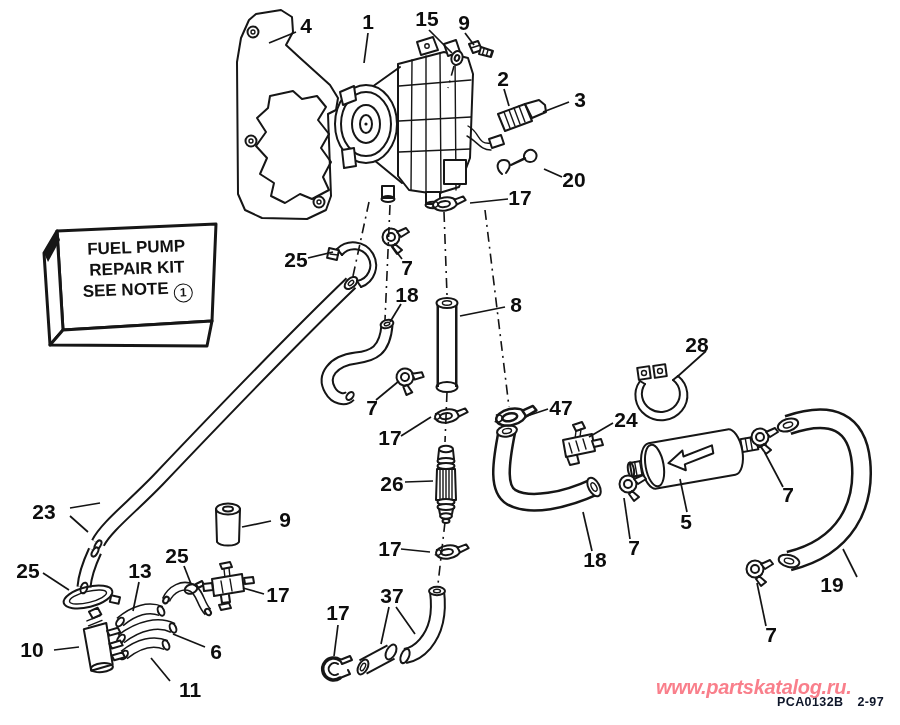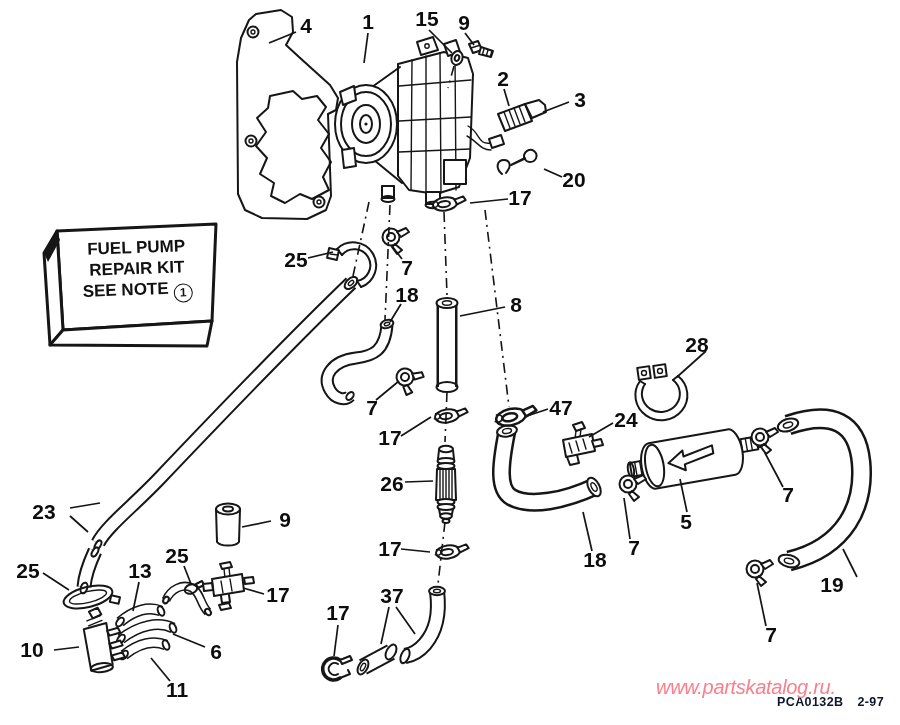--- a/index.html
+++ b/index.html
@@ -11,21 +11,21 @@
   svg .k{fill:#161616;stroke:none;}
   svg .thin{stroke-width:1.4;}
   svg .ld{stroke:#141414;stroke-width:1.7;fill:none;}
   svg .dash{stroke:#141414;stroke-width:1.6;fill:none;stroke-dasharray:10 5 2 5;}
   .co{position:absolute;transform:translate(-50%,-50%);font-size:21px;font-weight:700;
       color:#0d0d0d;white-space:nowrap;letter-spacing:0;}
   .note-text{position:absolute;left:64px;top:237px;width:146px;text-align:center;
       transform:rotate(-2deg);font-size:17px;font-weight:700;color:#111;line-height:21px;}
   .note-circ{display:inline-block;width:17px;height:17px;border:1.7px solid #111;border-radius:50%;
       font-size:12px;line-height:16px;text-align:center;vertical-align:-3px;margin-left:5px;font-weight:700;}
-  .watermark{position:absolute;left:656px;top:676px;font-size:20px;font-weight:400;font-style:italic;
+  .watermark{position:absolute;left:656px;top:676px;font-size:20px;font-weight:700;font-style:italic;
       letter-spacing:-0.3px;z-index:3;}
   .dwgcode{position:absolute;left:777px;top:695px;font-size:12.5px;font-weight:700;color:#0f172a;
       letter-spacing:0.4px;z-index:2;}
   .dwgcode span{margin-right:14px;}
   .dwgcode span:last-child{margin-right:0;}
 </style>
 </head>
 <body>
 
 <div class="stage">
@@ -381,20 +381,20 @@
 <span class="co" style="left:832px;top:585px">19</span>
 <span class="co" style="left:771px;top:635px">7</span>
 <span class="co" style="left:44px;top:512px">23</span>
 <span class="co" style="left:285px;top:520px">9</span>
 <span class="co" style="left:28px;top:571px">25</span>
 <span class="co" style="left:140px;top:571px">13</span>
 <span class="co" style="left:177px;top:556px">25</span>
 <span class="co" style="left:278px;top:595px">17</span>
 <span class="co" style="left:32px;top:650px">10</span>
 <span class="co" style="left:216px;top:652px">6</span>
-<span class="co" style="left:177px;top:690px">11</span>
+<span class="co" style="left:190px;top:690px">11</span>
 
 <div class="watermark" style="color: rgb(249, 127, 139);">www.partskatalog.ru.</div>
 <div class="dwgcode">
   <span>PCA0132B</span><span>2-97</span>
 </div>
 
 </div>
 
 </body></html>

